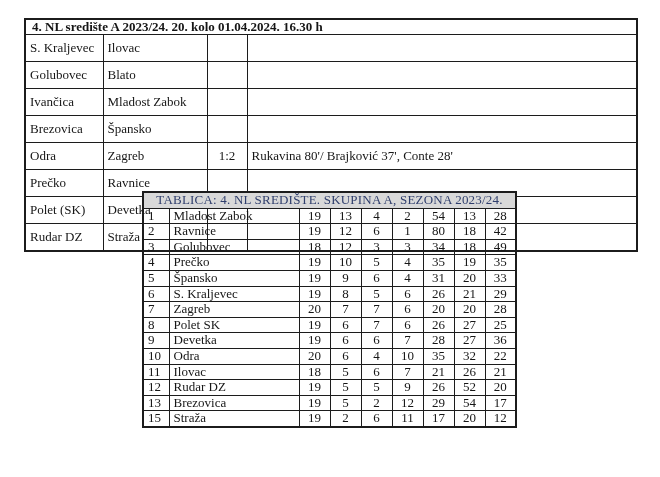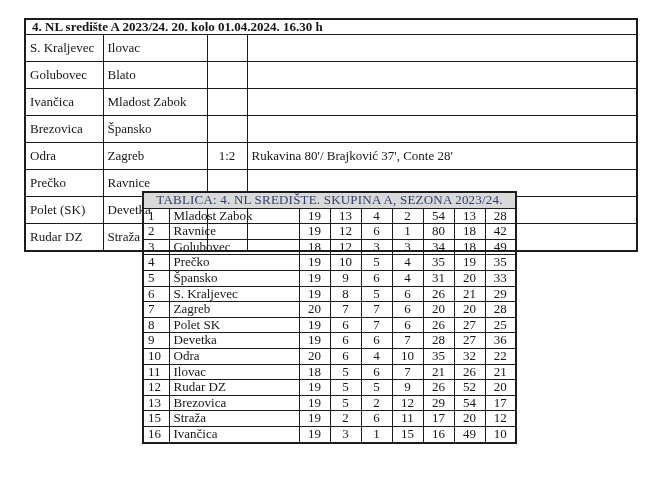--- a/index.html
+++ b/index.html
@@ -308,27 +308,16 @@
           <td>15</td>
           <td>Straža</td>
           <td>19</td>
           <td>2</td>
           <td>6</td>
           <td>11</td>
           <td>17</td>
           <td>20</td>
           <td>12</td>
         </tr>
-        <tr class="bold">
-          <td>16</td>
-          <td>Ivančica</td>
-          <td>19</td>
-          <td>3</td>
-          <td>1</td>
-          <td>15</td>
-          <td>16</td>
-          <td>49</td>
-          <td>10</td>
-        </tr>
       </tbody>
   </table>
 
 </div>
 
 </body></html>

